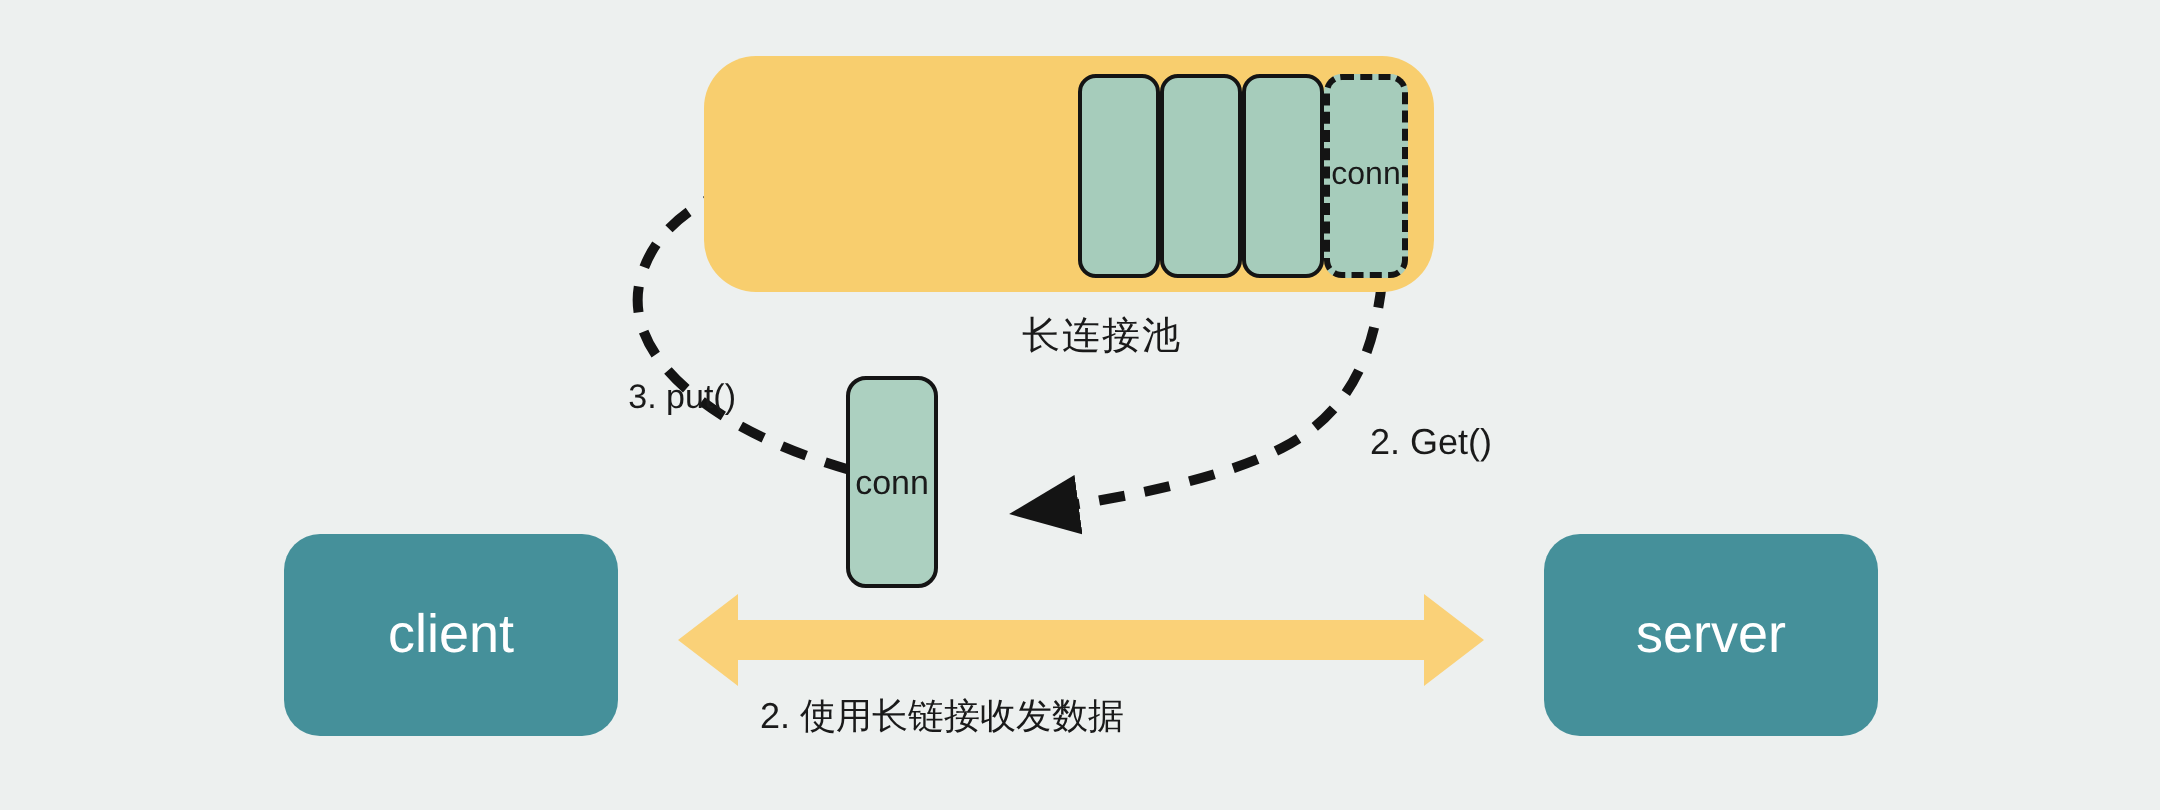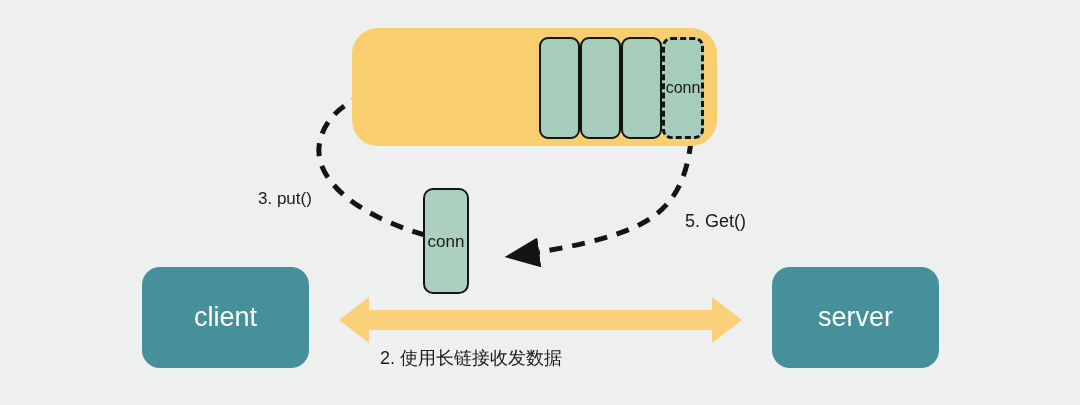--- a/index.html
+++ b/index.html
@@ -47,21 +47,21 @@
   .node{
     width:167px;height:101px;background:var(--node-fill);border-radius:18px;
     display:flex;align-items:center;justify-content:center;
     color:var(--node-text);font-size:27px;
   }
   .node.client{left:142px;top:267px;}
   .node.server{left:772px;top:267px;}
   
   .ann{font-size:18px;white-space:nowrap;}
   .ann.get{left:685px;top:211px;}
-  .ann.put{left:258px;top:188px;width:110px;text-align:left;line-height:1.25;font-size:17px;}
+  .ann.put{left:258px;top:188px;width:110px;text-align:right;line-height:1.25;font-size:17px;}
   .ann.use{left:380px;top:346px;width:320px;}
   
   svg.layer{position:absolute;left:0;top:0;width:1080px;height:405px;pointer-events:none;}
   .dash-line{fill:none;stroke:var(--line-color);stroke-width:5;stroke-dasharray:13 10;}
   .double-arrow{fill:var(--arrow-fill);}
   .arrow-head{fill:var(--line-color);}
 </style>
 </head>
 <body>
 
@@ -82,31 +82,32 @@
   </svg>
 
   <div class="abs pool">
     <div class="slot s1"></div>
     <div class="slot s2"></div>
     <div class="slot s3"></div>
     <div class="slot dashed">
       <span class="slot-label">conn</span>
     </div>
   </div>
+  <div class="abs pool-caption">长连接池</div>
 
   <div class="abs conn-box">
     <span class="conn-label">conn</span>
   </div>
 
   <div class="abs node server">
     <span>server</span>
   </div>
   <div class="abs node client">
     <span>client</span>
   </div>
 
-  <div class="abs ann get">5. Get()</div>
+  <div class="abs ann get">2. Get()</div>
   <div class="abs ann put">
     <div>3. put()</div>
   </div>
   <div class="abs ann use">2. 使用长链接收发数据</div>
 
 </div>
 
 </body></html>

